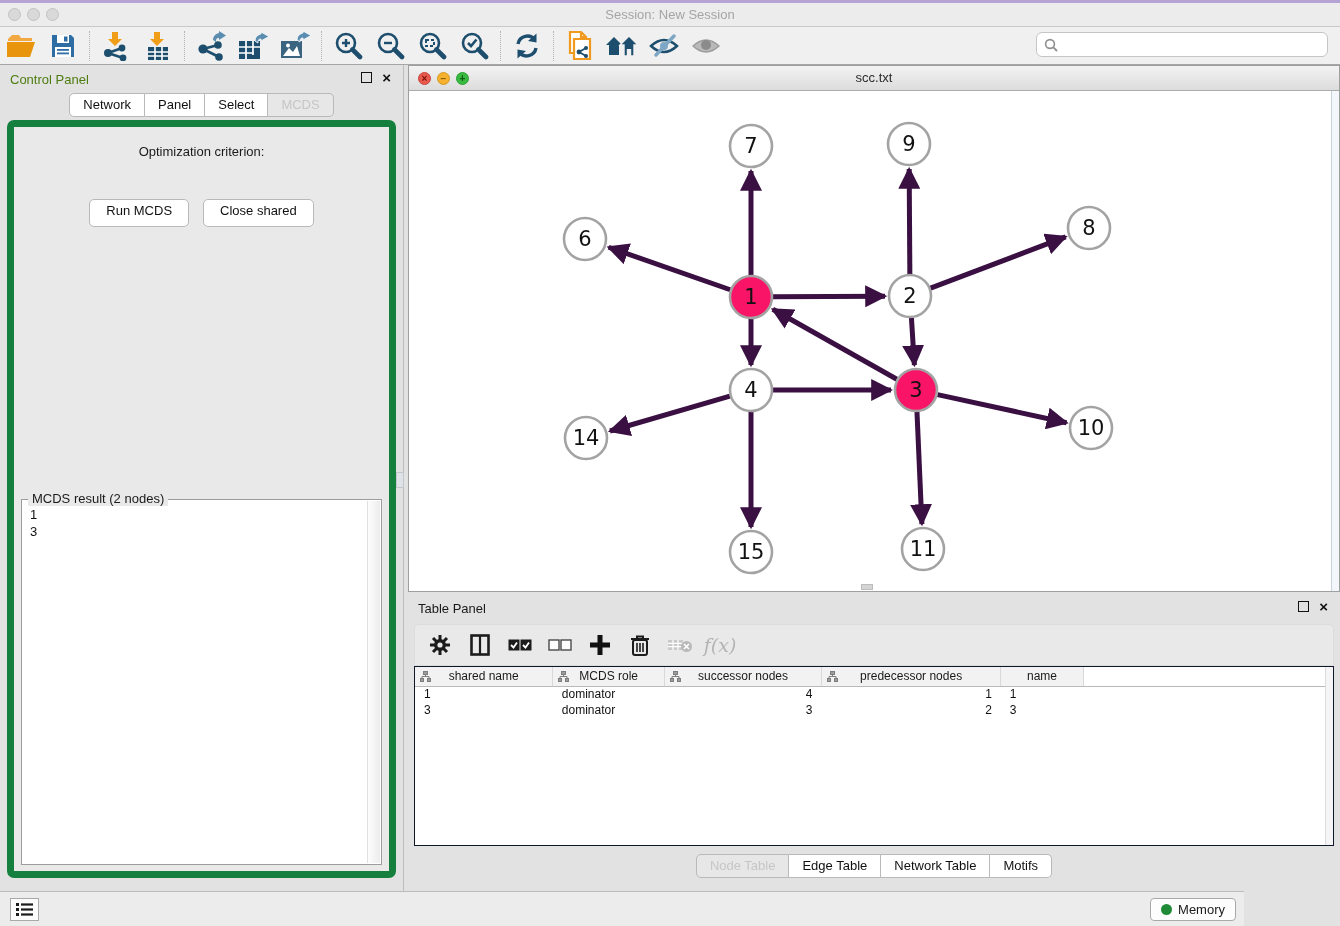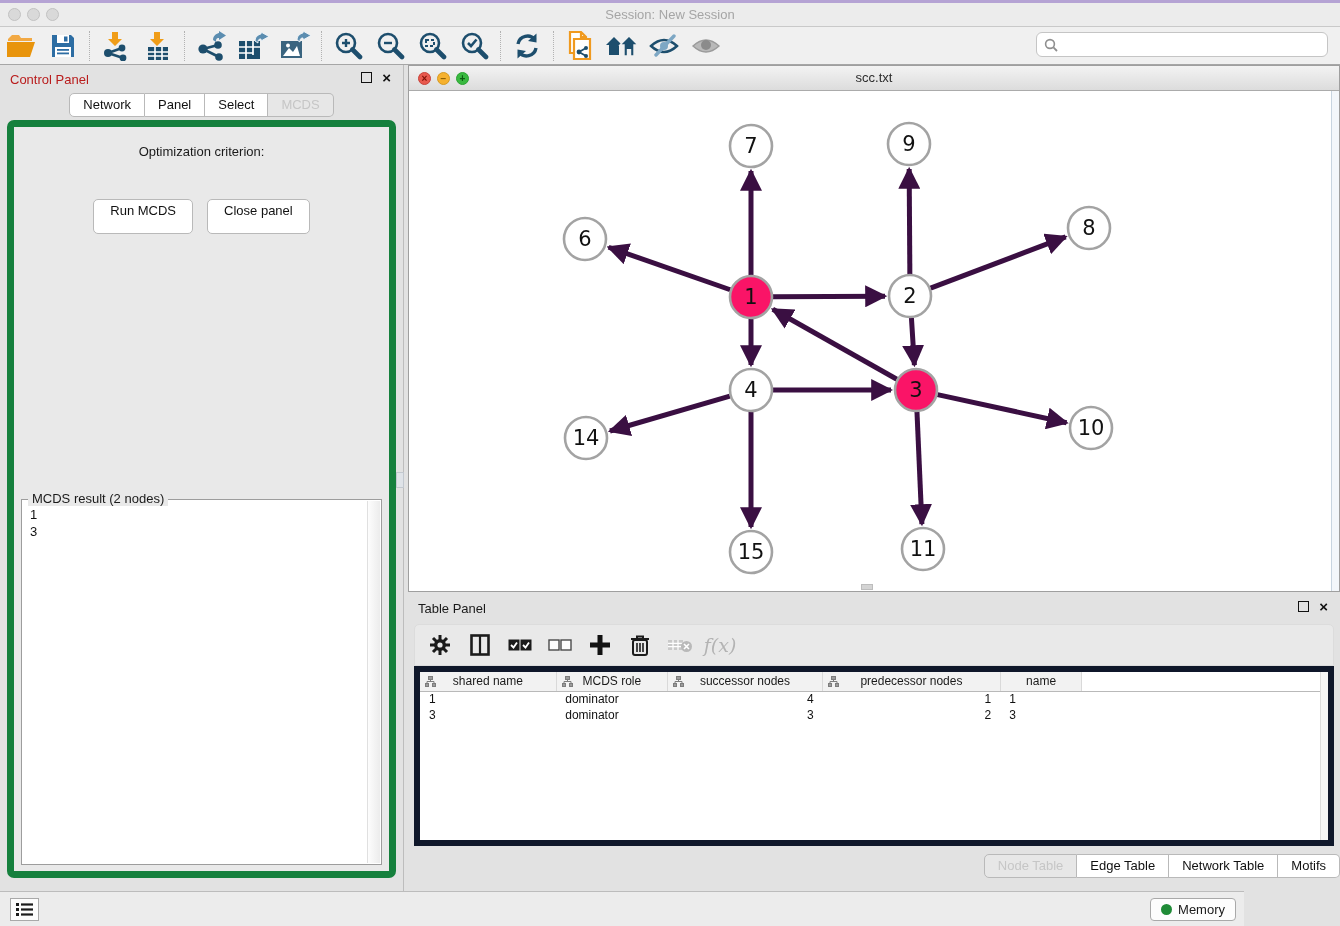--- a/index.html
+++ b/index.html
@@ -17,37 +17,37 @@
   
   #toolbar { position:absolute; left:0; top:27px; width:1340px; height:38px; background:#f0f0f0; border-bottom:1px solid #a6a6a6; display:flex; align-items:center; }
   .tb-btn { width:40px; height:34px; display:flex; align-items:center; justify-content:center; margin:0 1px; cursor:default; }
   .tb-sep { width:1px; height:30px; margin:0 5px; border-left:1px dotted #b2b2b2; }
   #search-wrap { position:absolute; right:12px; top:5px; width:292px; height:25px; background:#fff; border:1px solid #c5c5c5; border-radius:6px; display:flex; align-items:center; padding-left:7px; }
   #search-wrap input { border:none; outline:none; flex:1; font-size:13px; background:transparent; margin-left:5px; }
 
   
   #control-panel { position:absolute; left:0; top:65px; width:404px; height:826px; background:#e2e2e2; border-right:1px solid #bdbdbd; }
   #cp-header { position:relative; height:28px; }
-  #cp-header .panel-title { position:absolute; left:10px; top:7px; color:#b91c1c; }
+  #cp-header .panel-title { position:absolute; left:10px; top:7px; color:#4d7c0f; }
   .win-btns { position:absolute; right:12px; top:7px; display:flex; gap:10px; align-items:center; }
   .float-icon { width:11px; height:11px; border:1.5px solid #111; }
   .close-icon { font-weight:bold; font-size:15px; line-height:11px; color:#111; }
   .seg-tabs { display:flex; justify-content:center; }
   .seg { border:1px solid #b9b9b9; border-left:none; background:#fff; padding:3px 13px 4px; font-size:13px; color:#111; }
   .seg:first-child { border-left:1px solid #b9b9b9; border-radius:5px 0 0 5px; }
   .seg:last-child { border-radius:0 5px 5px 0; }
   .seg.disabled { background:#e7e7e7; color:#c6c6c6; }
   #cp-content { position:absolute; left:7px; right:7px; top:55px; bottom:13px; background:#e9e9e9; border:7px solid #15803d; border-radius:7px; }
   #opt-label { position:absolute; left:0; right:0; top:17px; text-align:center; }
   #criterion-select { position:absolute; left:38px; right:48px; top:38px; height:24px; background:#fff; border:1px solid #bdbdbd; border-radius:5px; display:flex; align-items:center; padding:0 8px; }
   #criterion-select .stepper { position:absolute; right:6px; top:3px; display:flex; flex-direction:column; gap:2px; }
   .tri-up { width:0; height:0; border-left:4px solid transparent; border-right:4px solid transparent; border-bottom:6px solid #333; }
   .tri-down { width:0; height:0; border-left:4px solid transparent; border-right:4px solid transparent; border-top:6px solid #333; }
   #cp-buttons { position:absolute; left:0; right:0; top:72px; display:flex; justify-content:center; gap:14px; }
-  .mac-btn { background:#fff; border:1px solid #b9b9b9; border-radius:5px; padding:3px 16px 15px; font-size:13px; color:#111; }
+  .mac-btn { background:#fff; border:1px solid #b9b9b9; border-radius:5px; padding:3px 16px 8px; font-size:13px; color:#111; }
   #result-box { position:absolute; left:7px; right:7px; top:372px; bottom:6px; border:1px solid #9d9d9d; background:#fff; }
   #result-legend { position:absolute; left:6px; top:-9px; background:#e9e9e9; padding:0 4px; }
   #result-text { position:absolute; left:4px; top:6px; right:18px; bottom:4px; white-space:pre; font-size:13px; color:#111; line-height:17px; padding-left:4px; }
   #result-scroll { position:absolute; right:1px; top:1px; bottom:1px; width:13px; background:linear-gradient(to right,#fdfdfd,#ececec); border-left:1px solid #e0e0e0; }
 
   
   #net-window { position:absolute; left:408px; top:65px; width:932px; height:527px; border:1px solid #9f9f9f; background:#fff; }
   #net-titlebar { position:relative; height:25px; background:linear-gradient(#f3f3f3,#dcdcdc); border-bottom:1px solid #ababab; }
   #net-titlebar .title { position:absolute; left:0; right:0; top:4px; text-align:center; color:#2c2c2c; }
   .mac-dot { width:13px; height:13px; border-radius:50%; font-size:10px; font-weight:bold; line-height:12px; text-align:center; }
@@ -59,27 +59,27 @@
   #net-hthumb { position:absolute; left:452px; bottom:1px; width:12px; height:6px; background:#d4d4d4; border:1px solid #bdbdbd; }
   #split-thumb { position:absolute; left:396px; top:472px; width:8px; height:16px; background:#dfe3e8; border:1px solid #c2c8cf; }
 
   
   #table-panel { position:absolute; left:408px; top:596px; width:932px; height:292px; background:#e2e2e2; }
   #tp-header { position:relative; height:26px; }
   #tp-header .panel-title { position:absolute; left:10px; top:5px; }
   #tp-toolbar { position:absolute; left:6px; right:6px; top:28px; height:42px; background:#e9e9e9; border:1px solid #dcdcdc; border-radius:5px 5px 0 0; display:flex; align-items:center; padding-left:12px; gap:14px; }
   .tp-icon { width:26px; height:26px; display:flex; align-items:center; justify-content:center; }
   #fx-label { font-family:"DejaVu Serif","Liberation Serif",serif; font-style:italic; font-size:19px; color:#b3b3b3; }
-  #tp-table-wrap { position:absolute; left:6px; right:6px; top:70px; bottom:42px; background:#fff; border:6px solid #0f172a; }
+  #tp-table-wrap { position:absolute; left:6px; right:6px; top:70px; bottom:42px; background:#fff; border:1px solid #0f172a; }
   #tp-table { border-collapse:collapse; table-layout:fixed; font-size:12px; }
   #tp-table th { position:relative; height:19px; background:#f2f2f2; border-right:1px solid #d9d9d9; border-bottom:1px solid #b9b9b9; font-weight:normal; color:#1a1a1a; text-align:center; }
   #tp-table th .sort-ic { position:absolute; left:5px; top:4px; }
   #tp-table td { height:16px; padding:0 9px; color:#111; }
   #tp-scroll { position:absolute; right:0; top:0; bottom:0; width:8px; background:#f5f5f5; border-left:1px solid #dcdcdc; }
-  #tp-tabs-row { position:absolute; left:0; right:0; bottom:10px; display:flex; justify-content:flex-end; }
+  #tp-tabs-row { position:absolute; left:0; right:0; bottom:10px; display:flex; justify-content:center; }
 
   
   #statusbar { position:absolute; left:0; top:891px; width:1244px; height:35px; background:#ececec; border-top:1px solid #bcbcbc; }
   #list-btn { position:absolute; left:10px; top:6px; width:29px; height:23px; background:#fdfdfd; border:1px solid #a9a9a9; display:flex; align-items:center; justify-content:center; }
   #memory-btn { position:absolute; right:8px; top:6px; height:23px; background:#fdfdfd; border:1px solid #a9a9a9; border-radius:4px; display:flex; align-items:center; gap:6px; padding:0 10px; }
   #memory-dot { width:11px; height:11px; border-radius:50%; background:#1f8b37; }
   svg { display:block; }
 </style>
 </head>
 <body>
@@ -246,21 +246,21 @@
     <div class="seg-tabs" id="cp-tabs">
         <div class="seg">Network</div>
         <div class="seg">Panel</div>
         <div class="seg">Select</div>
         <div class="seg disabled">MCDS</div>
       </div>
     <div id="cp-content">
       <div id="opt-label">Optimization criterion:</div>
       <div id="cp-buttons">
         <button class="mac-btn">Run MCDS</button>
-        <button class="mac-btn">Close panel</button>
+        <button class="mac-btn">Close shared</button>
       </div>
       <div id="result-box">
         <span id="result-legend">MCDS result (2 nodes)</span>
         <div id="result-text">1
 3</div>
         <div id="result-scroll"></div>
       </div>
     </div>
   </div>
 

